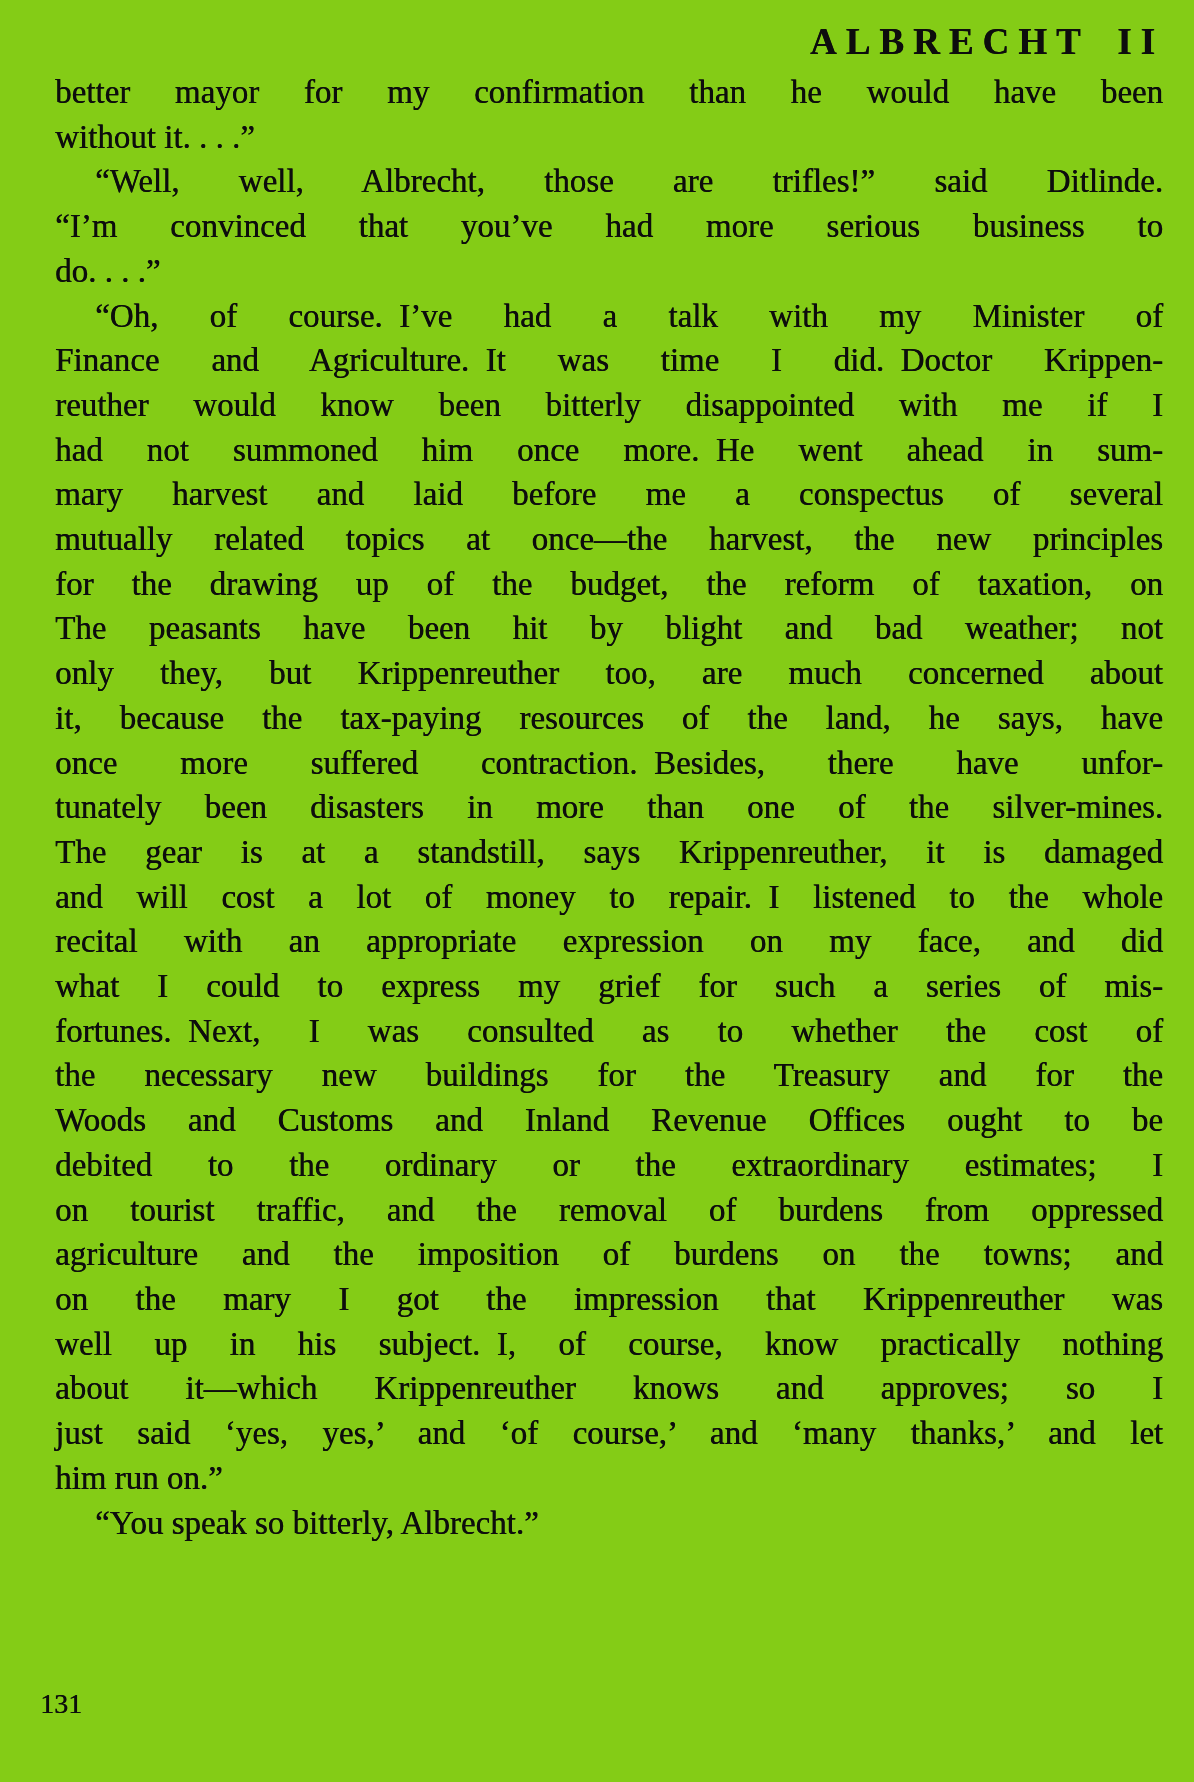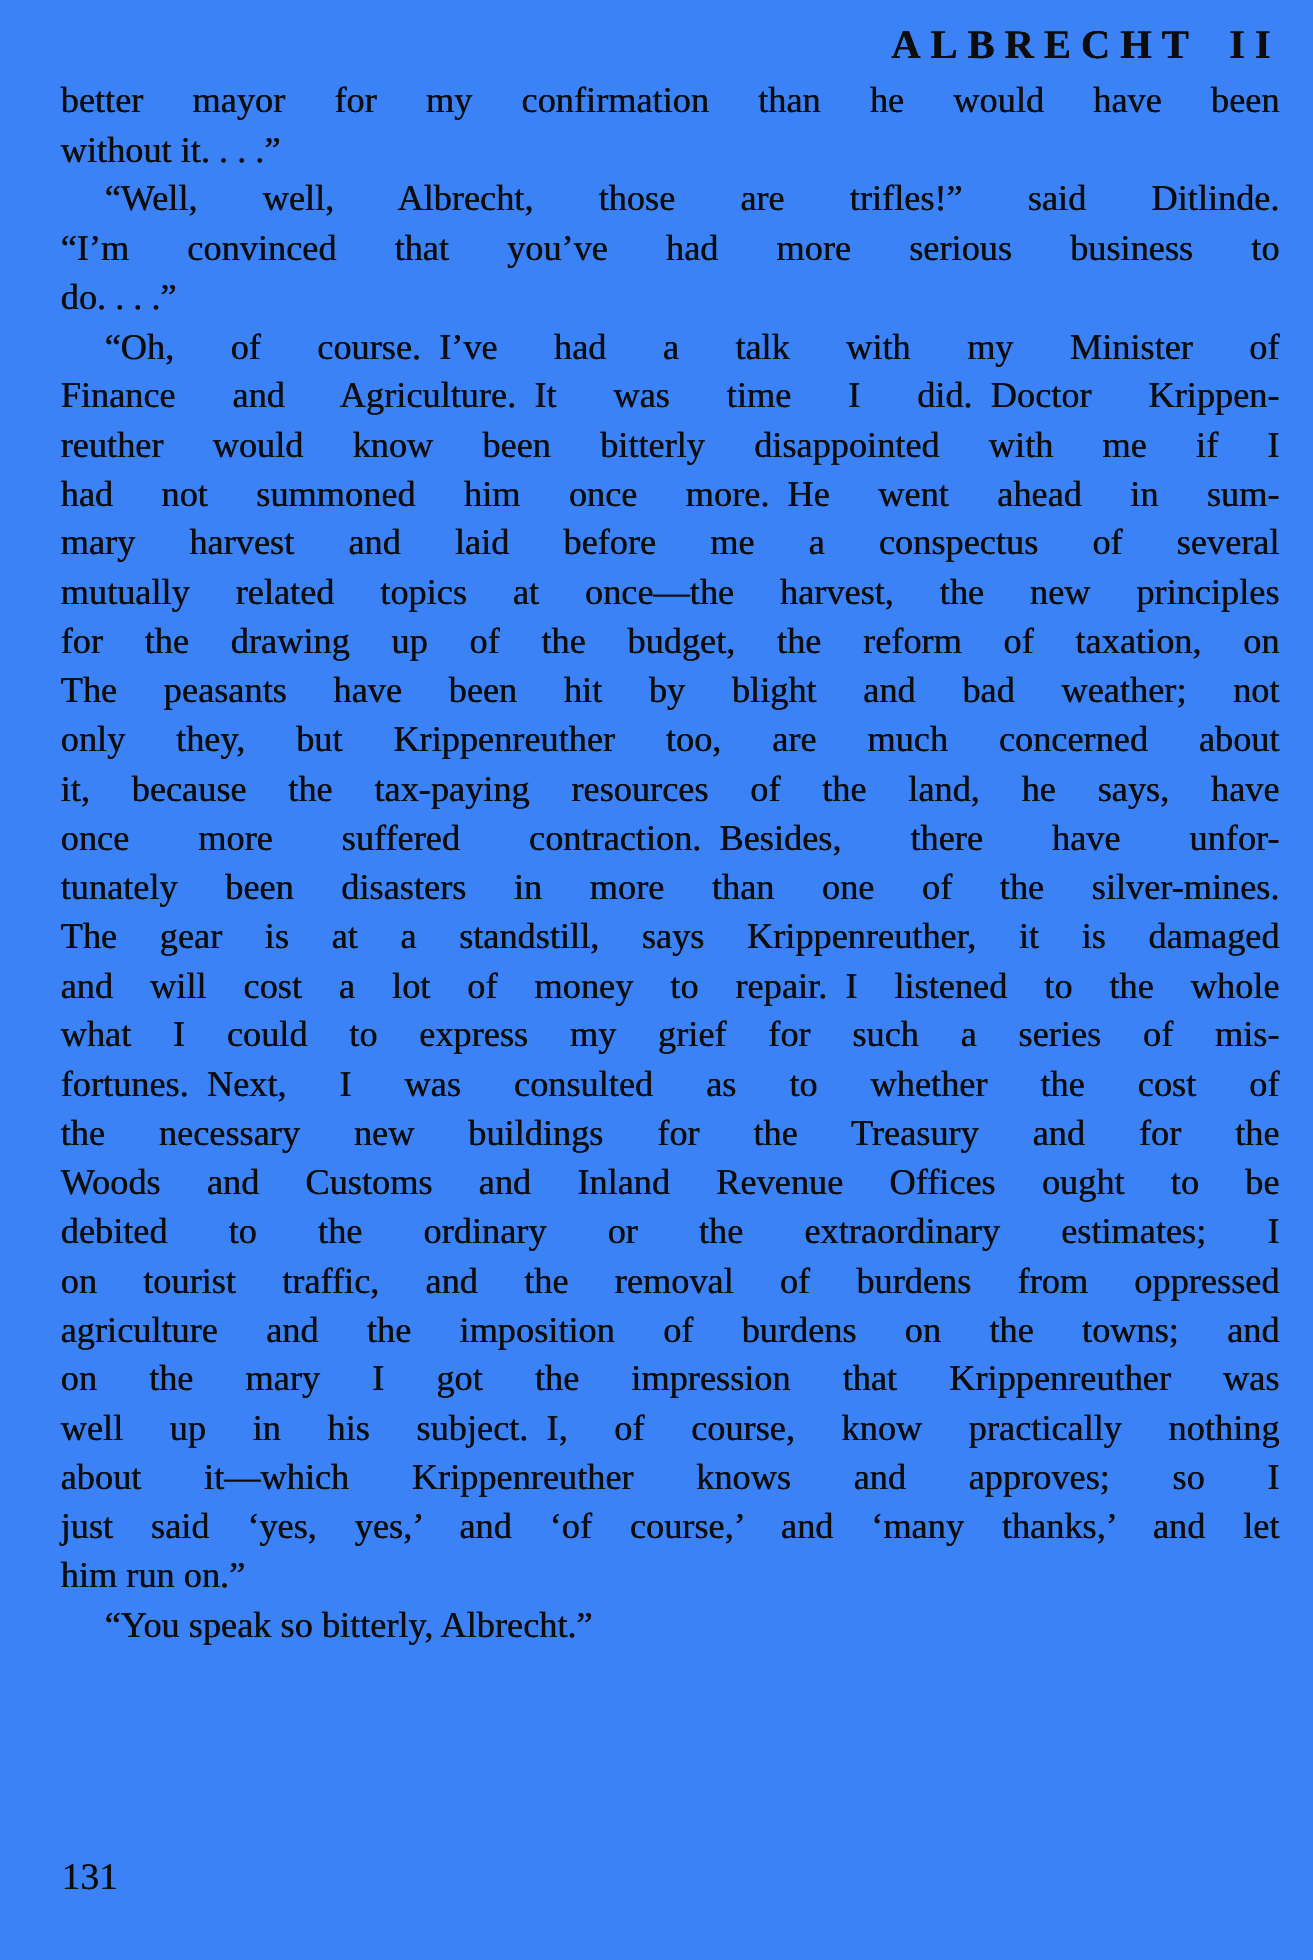--- a/index.html
+++ b/index.html
@@ -4,21 +4,21 @@
 <style>
   html, body {
     margin: 0;
     padding: 0;
     background: #ffffff;
   }
   .page {
     position: relative;
     width: 1194px;
     height: 1782px;
-    background: #3b82f6;
+    background: #84cc16;
     color: #0d0d0d;
     font-family: "Liberation Serif", "DejaVu Serif", serif;
     overflow: hidden;
   }
   .running-header {
     position: absolute;
     top: 20px;
     right: 30px;
     font-size: 37px;
     font-weight: bold;
@@ -44,23 +44,23 @@
   }
   .line.last {
     text-align: right;
     text-align-last: left;
   }
   .line.indent {
     padding-left: 40px;
   }
   .page-number {
     position: absolute;
-    left: 56px;
+    left: 40px;
     top: 1688px;
-    font-size: 34px;
+    font-size: 28px;
     text-shadow: 0.45px 0 0 currentColor;
   }
 </style>
 </head>
 <body>
 
 <div class="page">
   <div class="running-header">ALBRECHT II</div>
 
   <div class="text-body" id="text-body">
@@ -82,20 +82,21 @@
         <div class="line">mary harvest and laid before me a conspectus of several</div>
         <div class="line">mutually related topics at once—the harvest, the new principles</div>
         <div class="line">for the drawing up of the budget, the reform of taxation, on</div>
         <div class="line">The peasants have been hit by blight and bad weather; not</div>
         <div class="line">only they, but Krippenreuther too, are much concerned about</div>
         <div class="line">it, because the tax-paying resources of the land, he says, have</div>
         <div class="line">once more suffered contraction. Besides, there have unfor-</div>
         <div class="line">tunately been disasters in more than one of the silver-mines.</div>
         <div class="line">The gear is at a standstill, says Krippenreuther, it is damaged</div>
         <div class="line">and will cost a lot of money to repair. I listened to the whole</div>
+        <div class="line">recital with an appropriate expression on my face, and did</div>
         <div class="line">what I could to express my grief for such a series of mis-</div>
         <div class="line">fortunes. Next, I was consulted as to whether the cost of</div>
         <div class="line">the necessary new buildings for the Treasury and for the</div>
         <div class="line">Woods and Customs and Inland Revenue Offices ought to be</div>
         <div class="line">debited to the ordinary or the extraordinary estimates; I</div>
         <div class="line">on tourist traffic, and the removal of burdens from oppressed</div>
         <div class="line">agriculture and the imposition of burdens on the towns; and</div>
         <div class="line">on the mary I got the impression that Krippenreuther was</div>
         <div class="line">well up in his subject. I, of course, know practically nothing</div>
         <div class="line">about it—which Krippenreuther knows and approves; so I</div>

